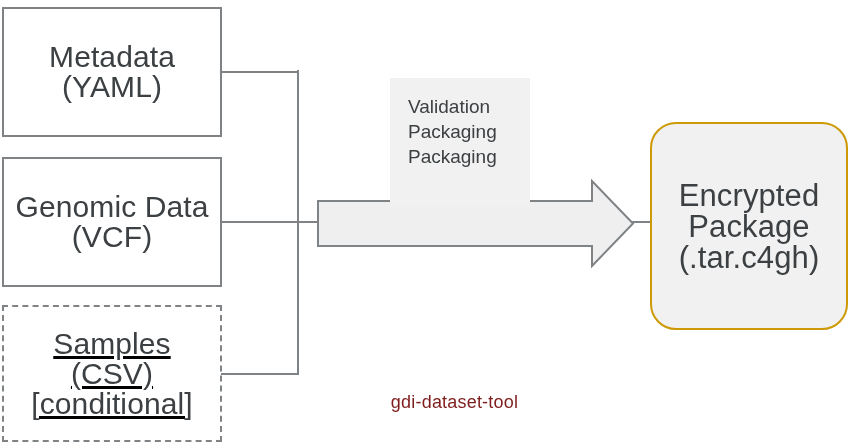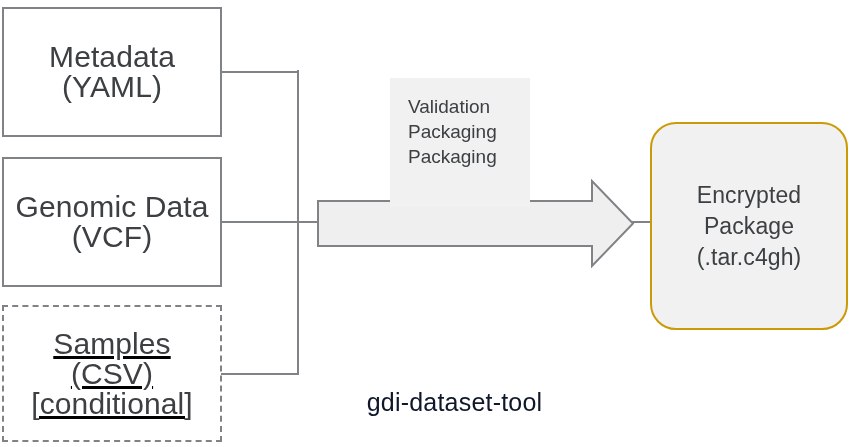--- a/index.html
+++ b/index.html
@@ -71,22 +71,22 @@
     display: block;
     width: 318px;
     height: 89px;
   }
   #process-arrow-label {
     position: absolute;
     left: 0px;
     top: 208px;
     width: 275px;
     text-align: center;
-    color: #0f172a;
-    font-size: 25px;
+    color: #7f1d1d;
+    font-size: 18px;
     line-height: 30px;
     letter-spacing: 0.2px;
   }
 
   
   #steps-block {
     position: absolute;
     left: 390px;
     top: 78px;
     width: 124px;
@@ -116,21 +116,21 @@
     box-sizing: border-box;
     background: #f1f1f1;
     border: 2px solid #cc9a06;
     border-radius: 26px;
     display: flex;
     align-items: center;
     justify-content: center;
     text-align: center;
   }
   #output-box .box-label {
-    font-size: 23px;
+    font-size: 31px;
     line-height: 31px;
   }
 </style>
 </head>
 <body>
 
 <div id="canvas">
 
   <div class="input-box" id="box-metadata">
     <span class="box-label">Metadata

